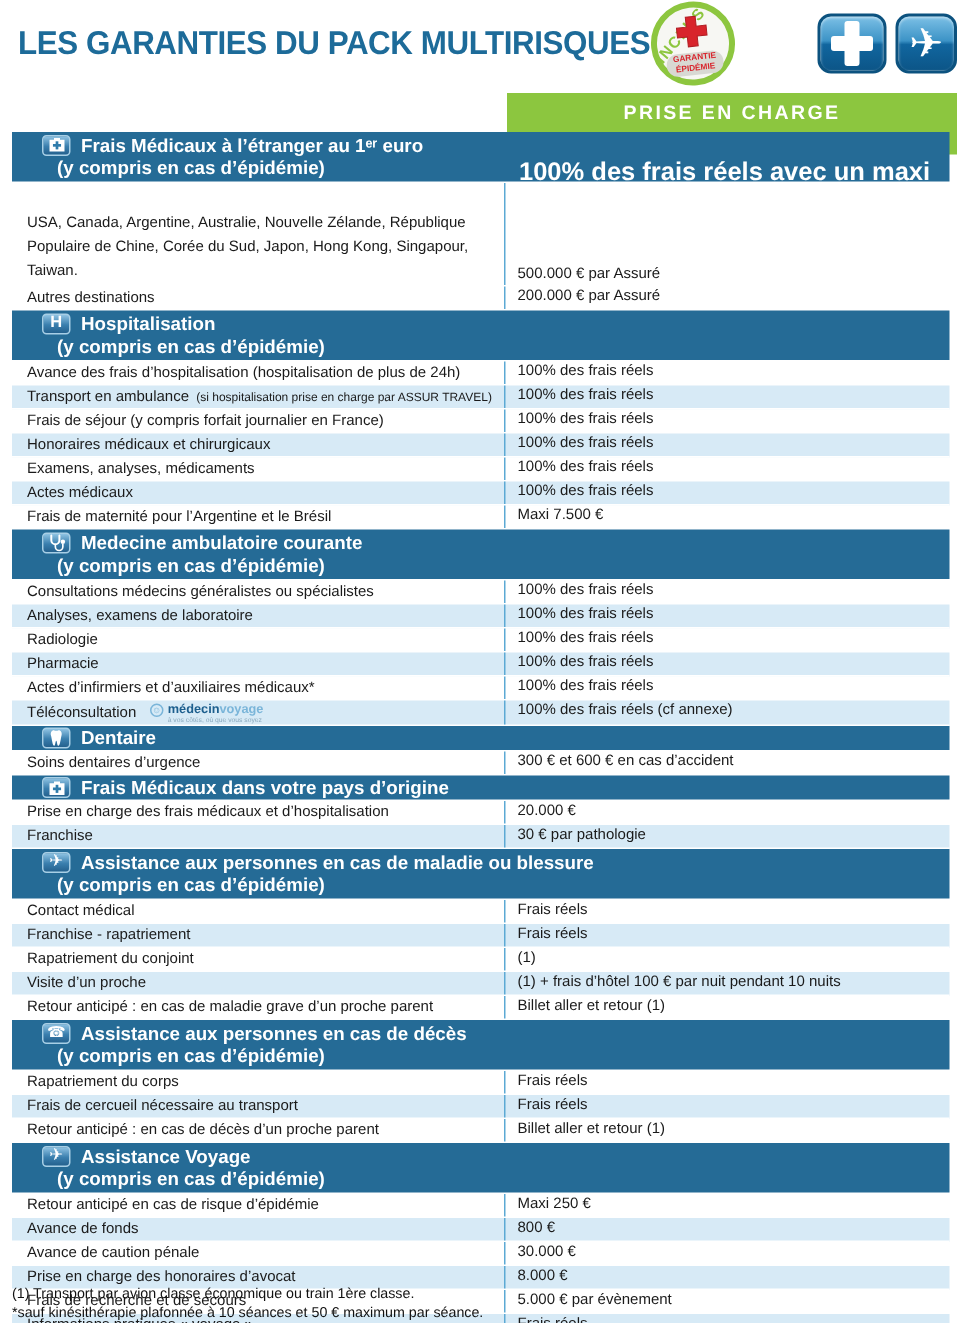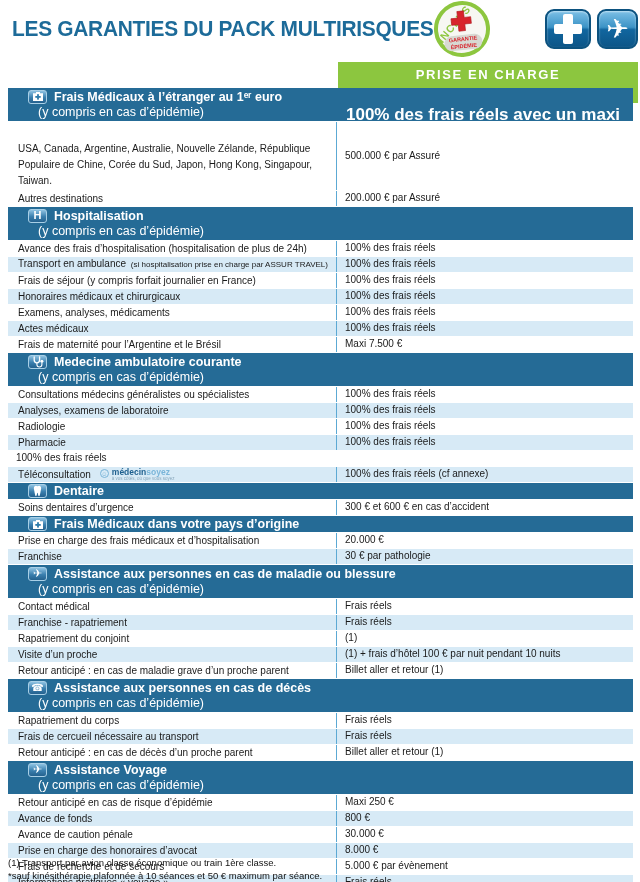--- a/index.html
+++ b/index.html
@@ -35,31 +35,31 @@
   .sec-head{background:#256b96;color:#fff;position:relative;margin-bottom:1px}
   .sec-head.two{height:33px}
   .sec-head.one{height:16px}
   .sec-line1{display:flex;align-items:center;height:17px;padding-left:20px;gap:7px}
   .sec-head.one .sec-line1{height:16px}
   .sec-icon{width:19px;height:14px;border-radius:3px;flex:0 0 19px;
         background:linear-gradient(180deg,#8ec2e2 0%,#3a7fae 55%,#24618e 100%);
         border:1px solid #a8cfe6;display:flex;align-items:center;justify-content:center}
   .sec-title{font-weight:bold;font-size:12.5px;white-space:nowrap}
   .sec-line2{position:relative;height:16px}
-  .sec-sub{position:absolute;left:30px;top:0;font-weight:normal;font-size:12.5px}
+  .sec-sub{position:absolute;left:30px;top:0;font-weight:bold;font-size:12.5px}
   .sec-right{position:absolute;left:338px;top:0;font-weight:bold;font-size:17px}
 
   .row{display:flex;background:#fff;border-bottom:1px solid #fff;font-size:10px;color:#1a1a1a;min-height:16px}
   .row.alt{background:#d7eaf6}
   .row.tall{min-height:33px}
   .row .lbl{width:329px;padding:1px 8px 1px 10px;border-right:1px solid #5ca9d4;
         display:flex;align-items:flex-end;line-height:12px}
   .row.tall .lbl{align-items:flex-start;line-height:16px;padding-top:19px}
   .row .val{flex:1;padding:1px 4px 1px 8px;display:flex;align-items:flex-start;line-height:12px}
-  .row.tall .val{align-items:center;padding-top:0}
+  .row.tall .val{align-items:flex-end;padding-top:0}
   .lbl-small{font-size:8px;margin-left:2px}
   .table-bottom{height:3px;background:#256b96}
 
   
   .md-logo{display:inline-flex;align-items:flex-start;margin-left:9px;gap:3px}
   .md-circle{width:9px;height:9px;border:1.5px solid #7ab5d9;border-radius:50%;margin-top:1px;flex:0 0 9px;
         display:flex;align-items:center;justify-content:center;color:#7ab5d9;font-size:6px;line-height:6px}
   .md-text{display:inline-block;line-height:8px}
   .md-1{color:#1d5f8e;font-weight:bold;font-size:8.5px}
   .md-2{color:#7ab5d9;font-weight:bold;font-size:8.5px}
@@ -238,30 +238,33 @@
       </div>
       <div class="row alt">
         <div class="lbl">
           <span><span>Pharmacie</span></span>
         </div>
         <div class="val">
           <span>100% des frais réels</span>
         </div>
       </div>
       <div class="row">
+        <div class="lbl">
+          <span><span>Actes d’infirmiers et d’auxiliaires médicaux*</span></span>
+        </div>
         <div class="val">
           <span>100% des frais réels</span>
         </div>
       </div>
       <div class="row alt">
         <div class="lbl">
           <span><span>Téléconsultation</span></span>
           <span class="md-logo">
             <span class="md-circle">☺</span>
-            <span class="md-text"><span class="md-1">médecin</span><span class="md-2">soyez</span><span class="md-tag">à vos côtés, où que vous soyez</span></span>
+            <span class="md-text"><span class="md-1">médecin</span><span class="md-2">voyage</span><span class="md-tag">à vos côtés, où que vous soyez</span></span>
           </span>
         </div>
         <div class="val">
           <span>100% des frais réels (cf annexe)</span>
         </div>
       </div>
       <div class="sec-head one">
         <div class="sec-line1">
           <span class="sec-icon">
             <svg width="11" height="12" viewBox="0 0 11 12">

